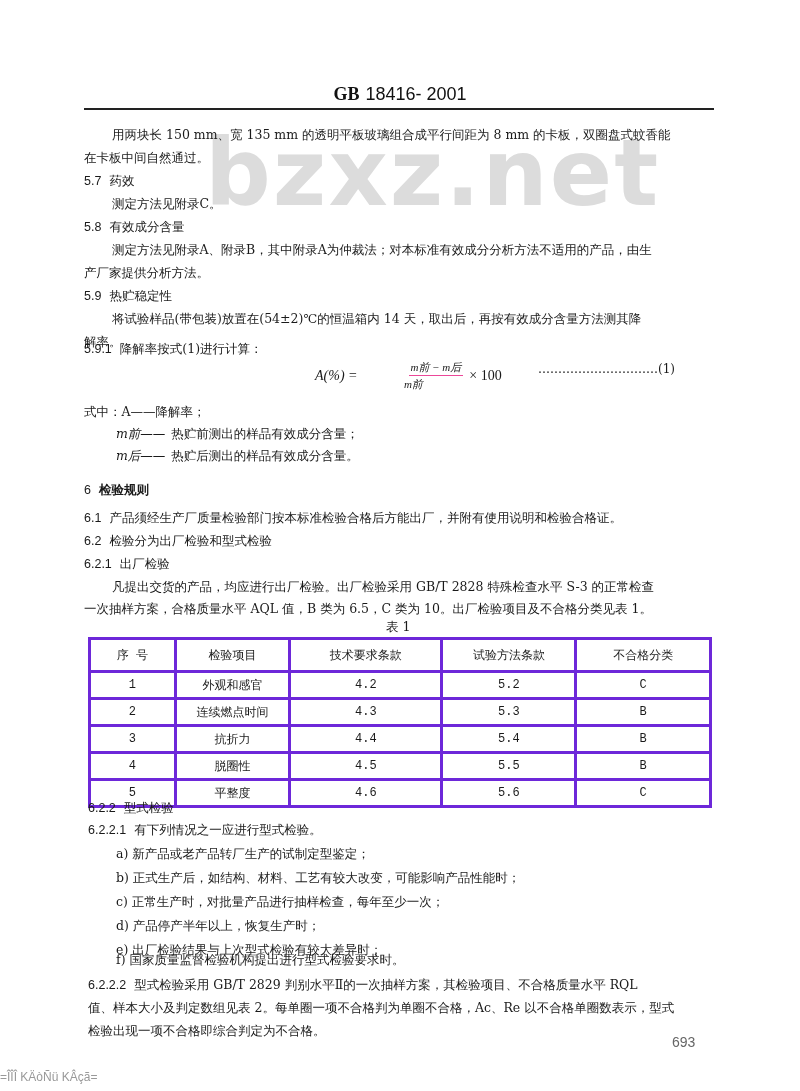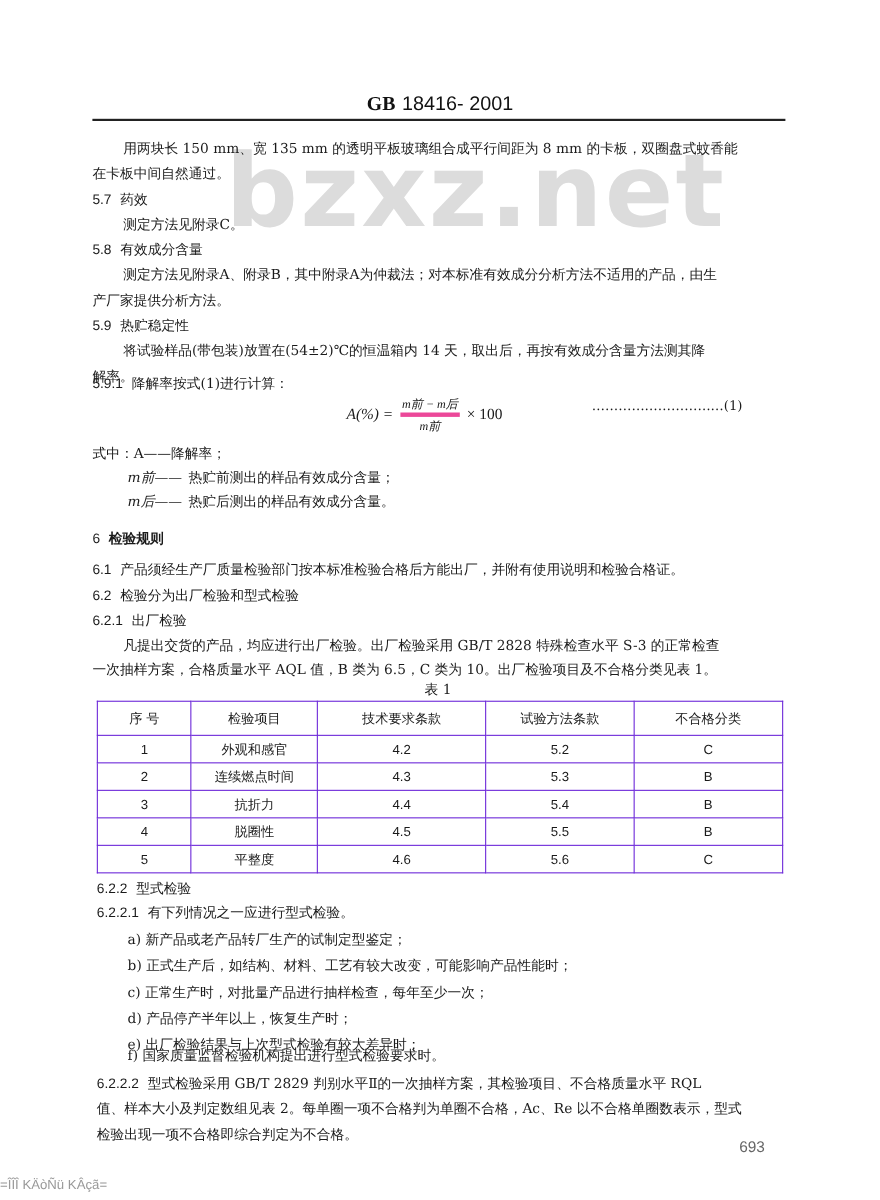--- a/index.html
+++ b/index.html
@@ -18,30 +18,30 @@
     left: 205px; top: 128px; font-family: "DejaVu Sans", sans-serif; font-weight: bold;
     font-size: 92px; color: #dcdcdc; letter-spacing: 2px; z-index: 0; line-height: 1;
   }
   .line { position: absolute; font-size: 12.5px; white-space: nowrap; z-index: 1; line-height: 16px; }
   .num { font-family: "Liberation Sans", sans-serif; margin-right: 8px; }
   .formula {
     left: 315px; top: 360px; font-size: 14px; font-family: "Liberation Serif", serif; z-index: 1;
     display: flex; align-items: center;
   }
   .frac { display: inline-flex; flex-direction: column; align-items: center; margin: 0 6px; font-size: 11px; font-style: italic; }
-  .frac .top { border-bottom: 4px solid #ec4899; padding: 0 2px; }
+  .frac .top { border-bottom: 1px solid #ec4899; padding: 0 2px; margin-left: 45px; }
   .frac .bot { padding-top: 1px; }
   .eqno { left: 538px; top: 362px; font-size: 12px; z-index: 1; }
   table.t1 {
     position: absolute; left: 88px; top: 637px; width: 624px; border-collapse: collapse;
     font-size: 12px; z-index: 1;
   }
   table.t1 th, table.t1 td {
-    border: 1px solid #6d28d9; text-align: center; font-weight: normal; height: 24px; padding: 0;
-    font-family: Liberation Sans, sans-serif;
+    border: 3px solid #6d28d9; text-align: center; font-weight: normal; height: 24px; padding: 0;
+    font-family: Liberation Mono, monospace;
   }
   table.t1 th { height: 30px; }
   .pageno { left: 672px; top: 1034px; font-size: 14px; color: #666; font-family: "Liberation Sans", sans-serif; }
   .footer { left: 0; width: 800px; top: 1070px; text-align: left; font-size: 12px; color: #999; font-family: Liberation Sans, sans-serif; }
 </style>
 </head>
 <body>
 
 <div class="abs header-code"><b>GB</b><span>18416- 2001</span></div>
 <div class="abs header-rule"></div>

